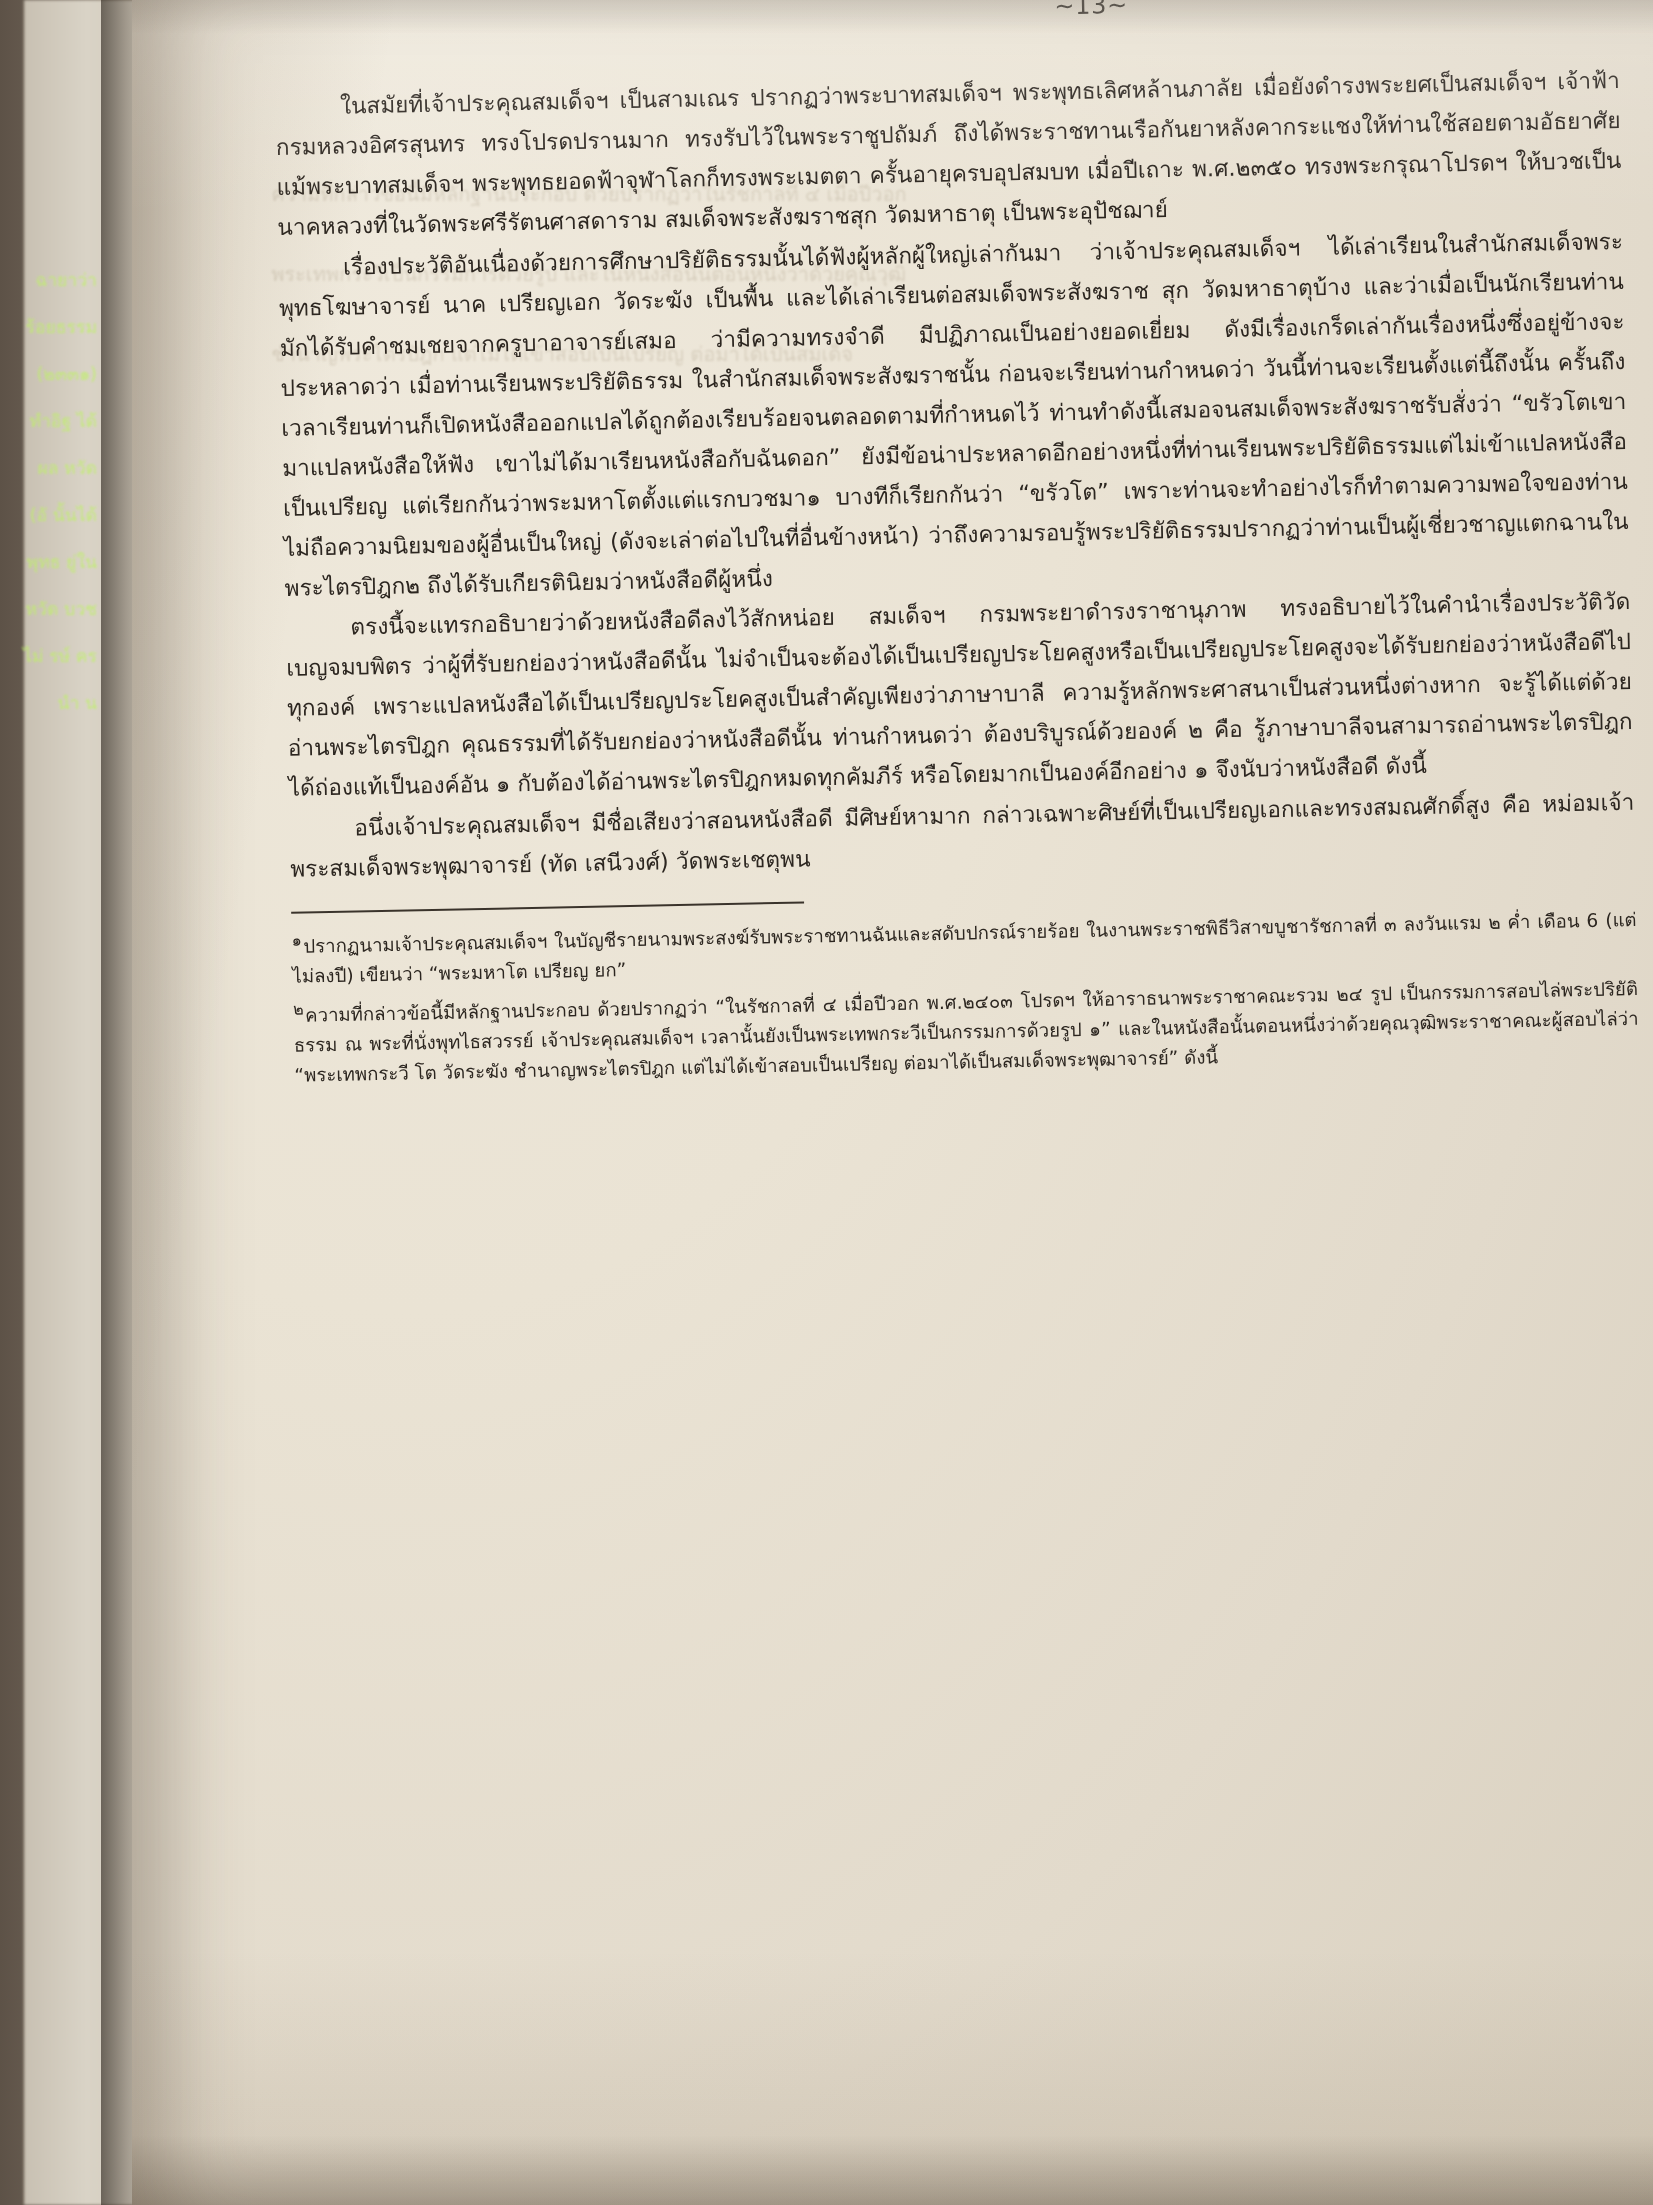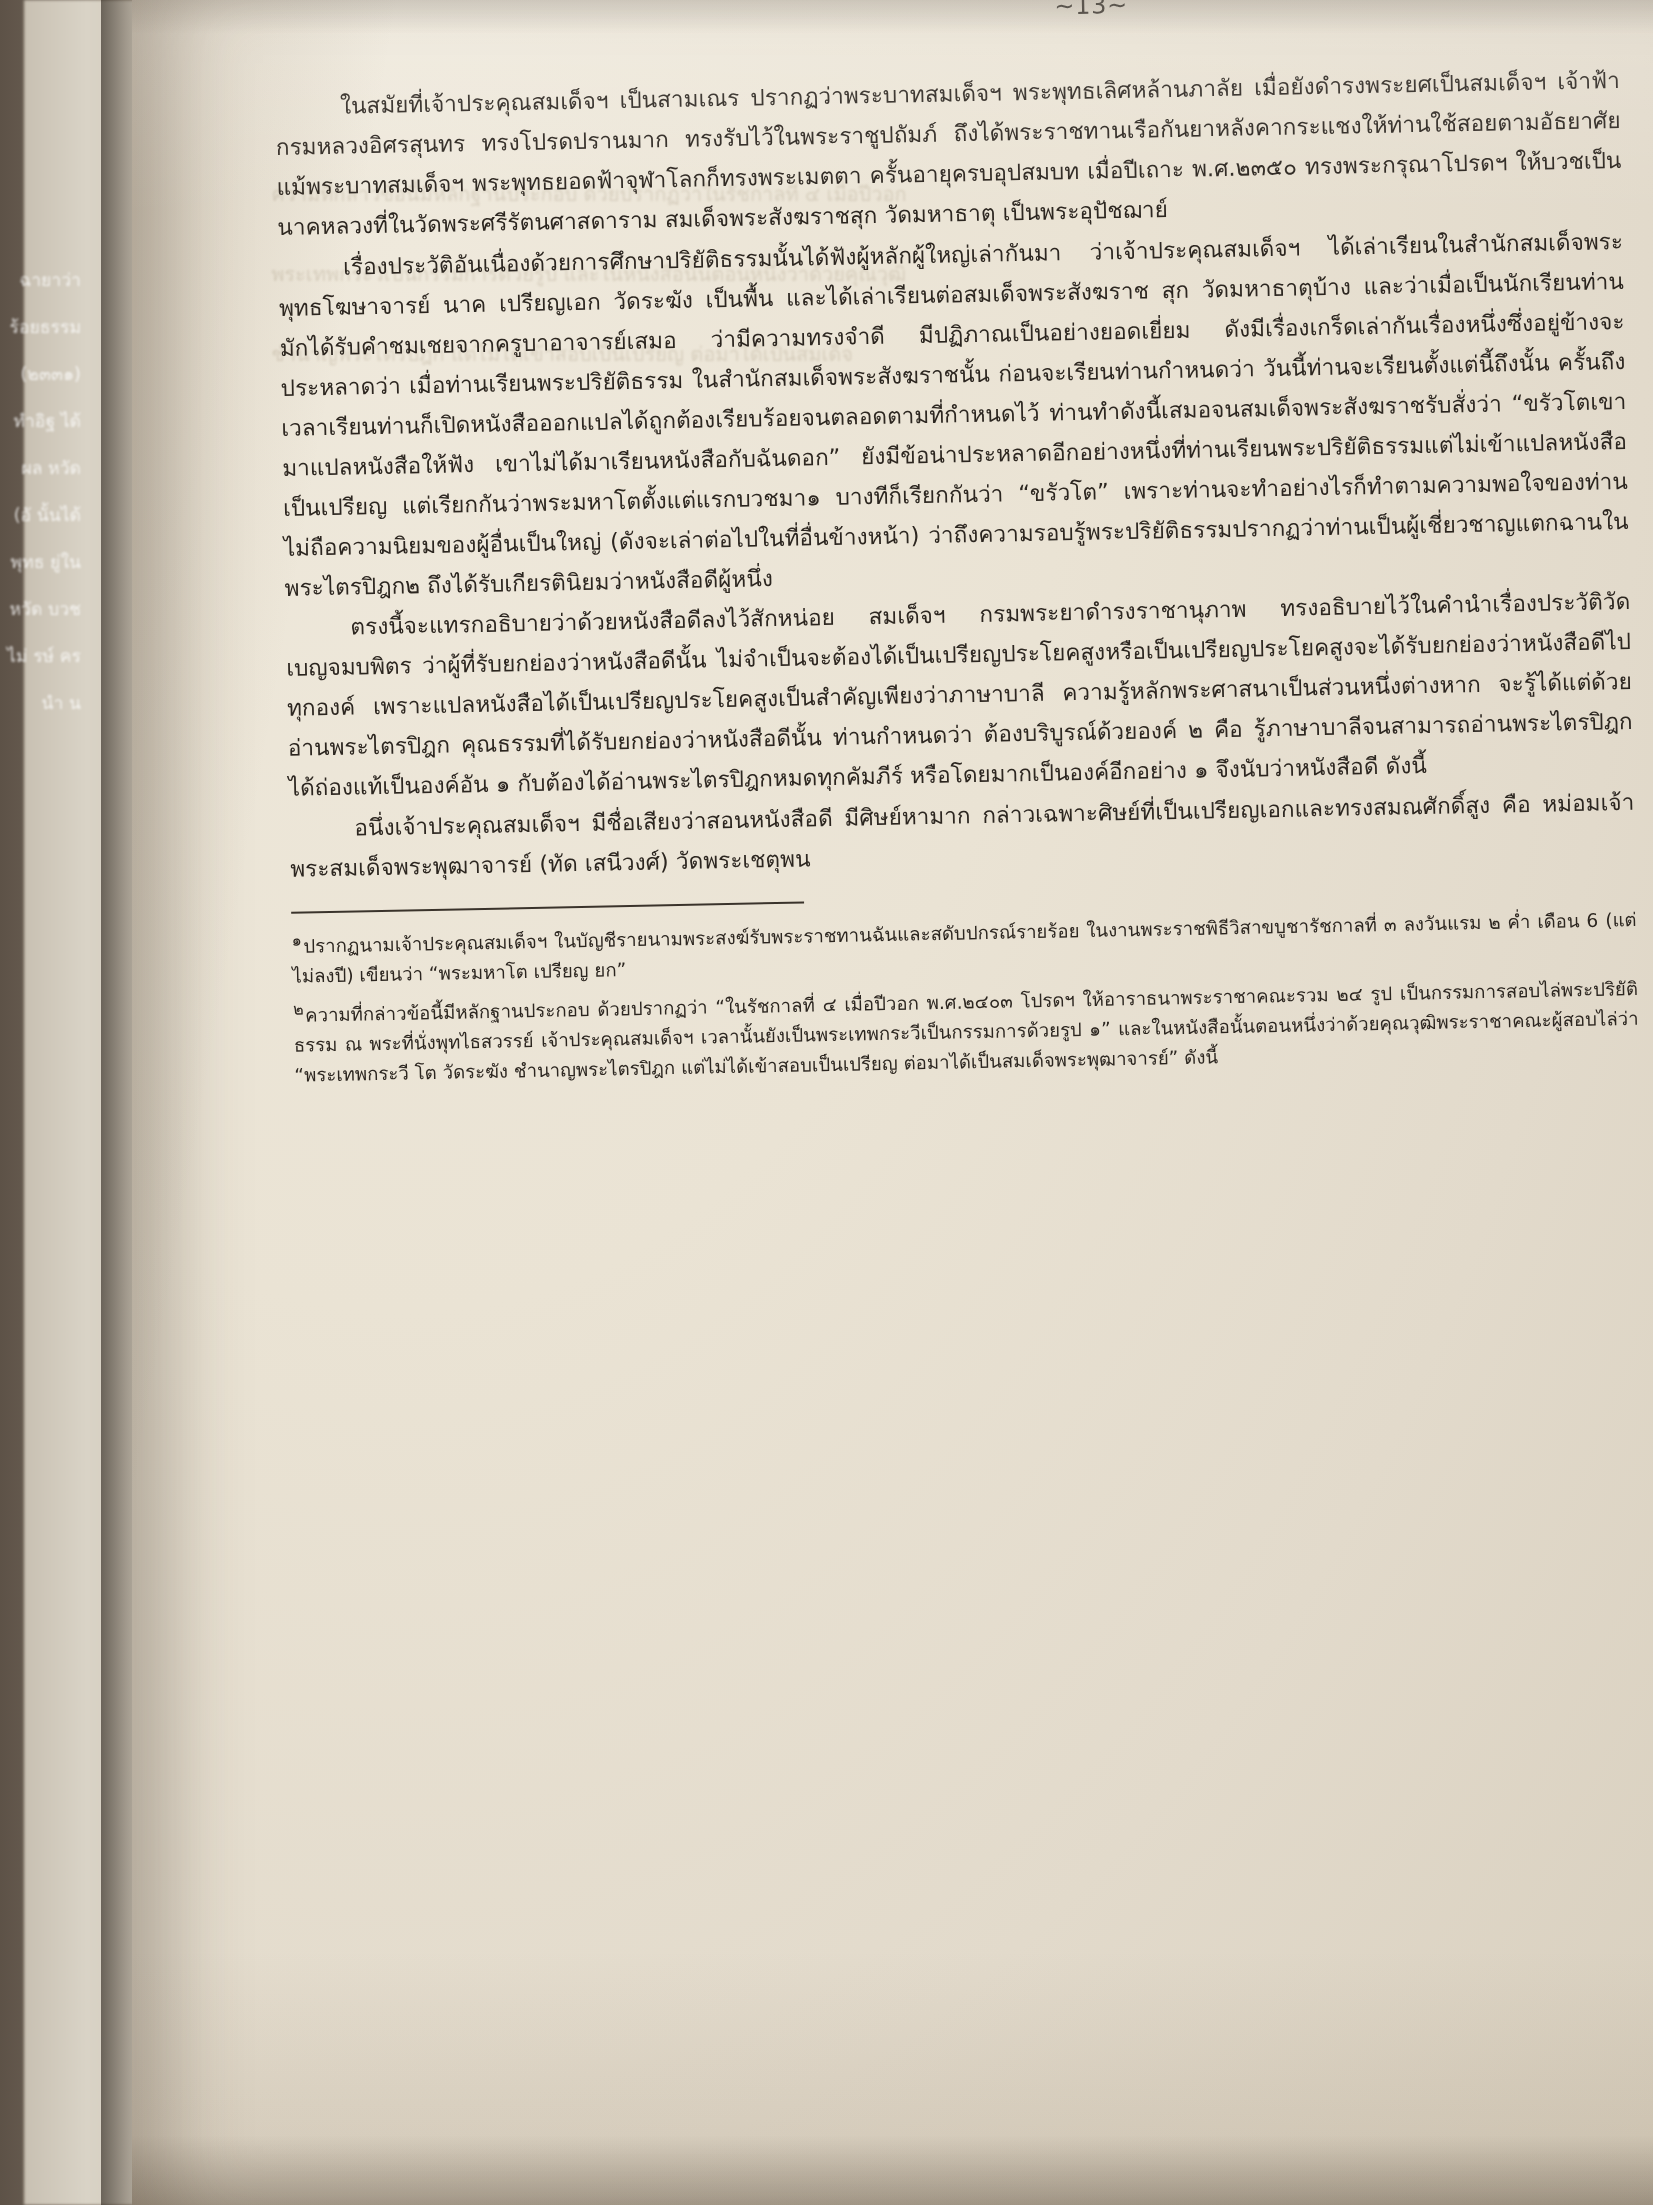--- a/index.html
+++ b/index.html
@@ -34,23 +34,23 @@
   
   .left-page {
     position: absolute;
     left: 24px; top: 0;
     width: 155px; height: 100%;
     background: linear-gradient(90deg,#c8c0b2 0%, #d9d3c6 40%, #cfc7b8 100%);
     filter: blur(1.4px);
   }
   .left-page-text {
     position: absolute;
-    left: 0; top: 257px;
+    left: 16px; top: 257px;
     width: 81px;
-    color: #ffffff;
+    color: #bef264;
     font-size: 17.6px;
     line-height: 47px;
     font-family: "DejaVu Sans", sans-serif;
     opacity: .75;
     filter: blur(0.8px);
     text-align: right;
   }
 
   
   .gutter {

